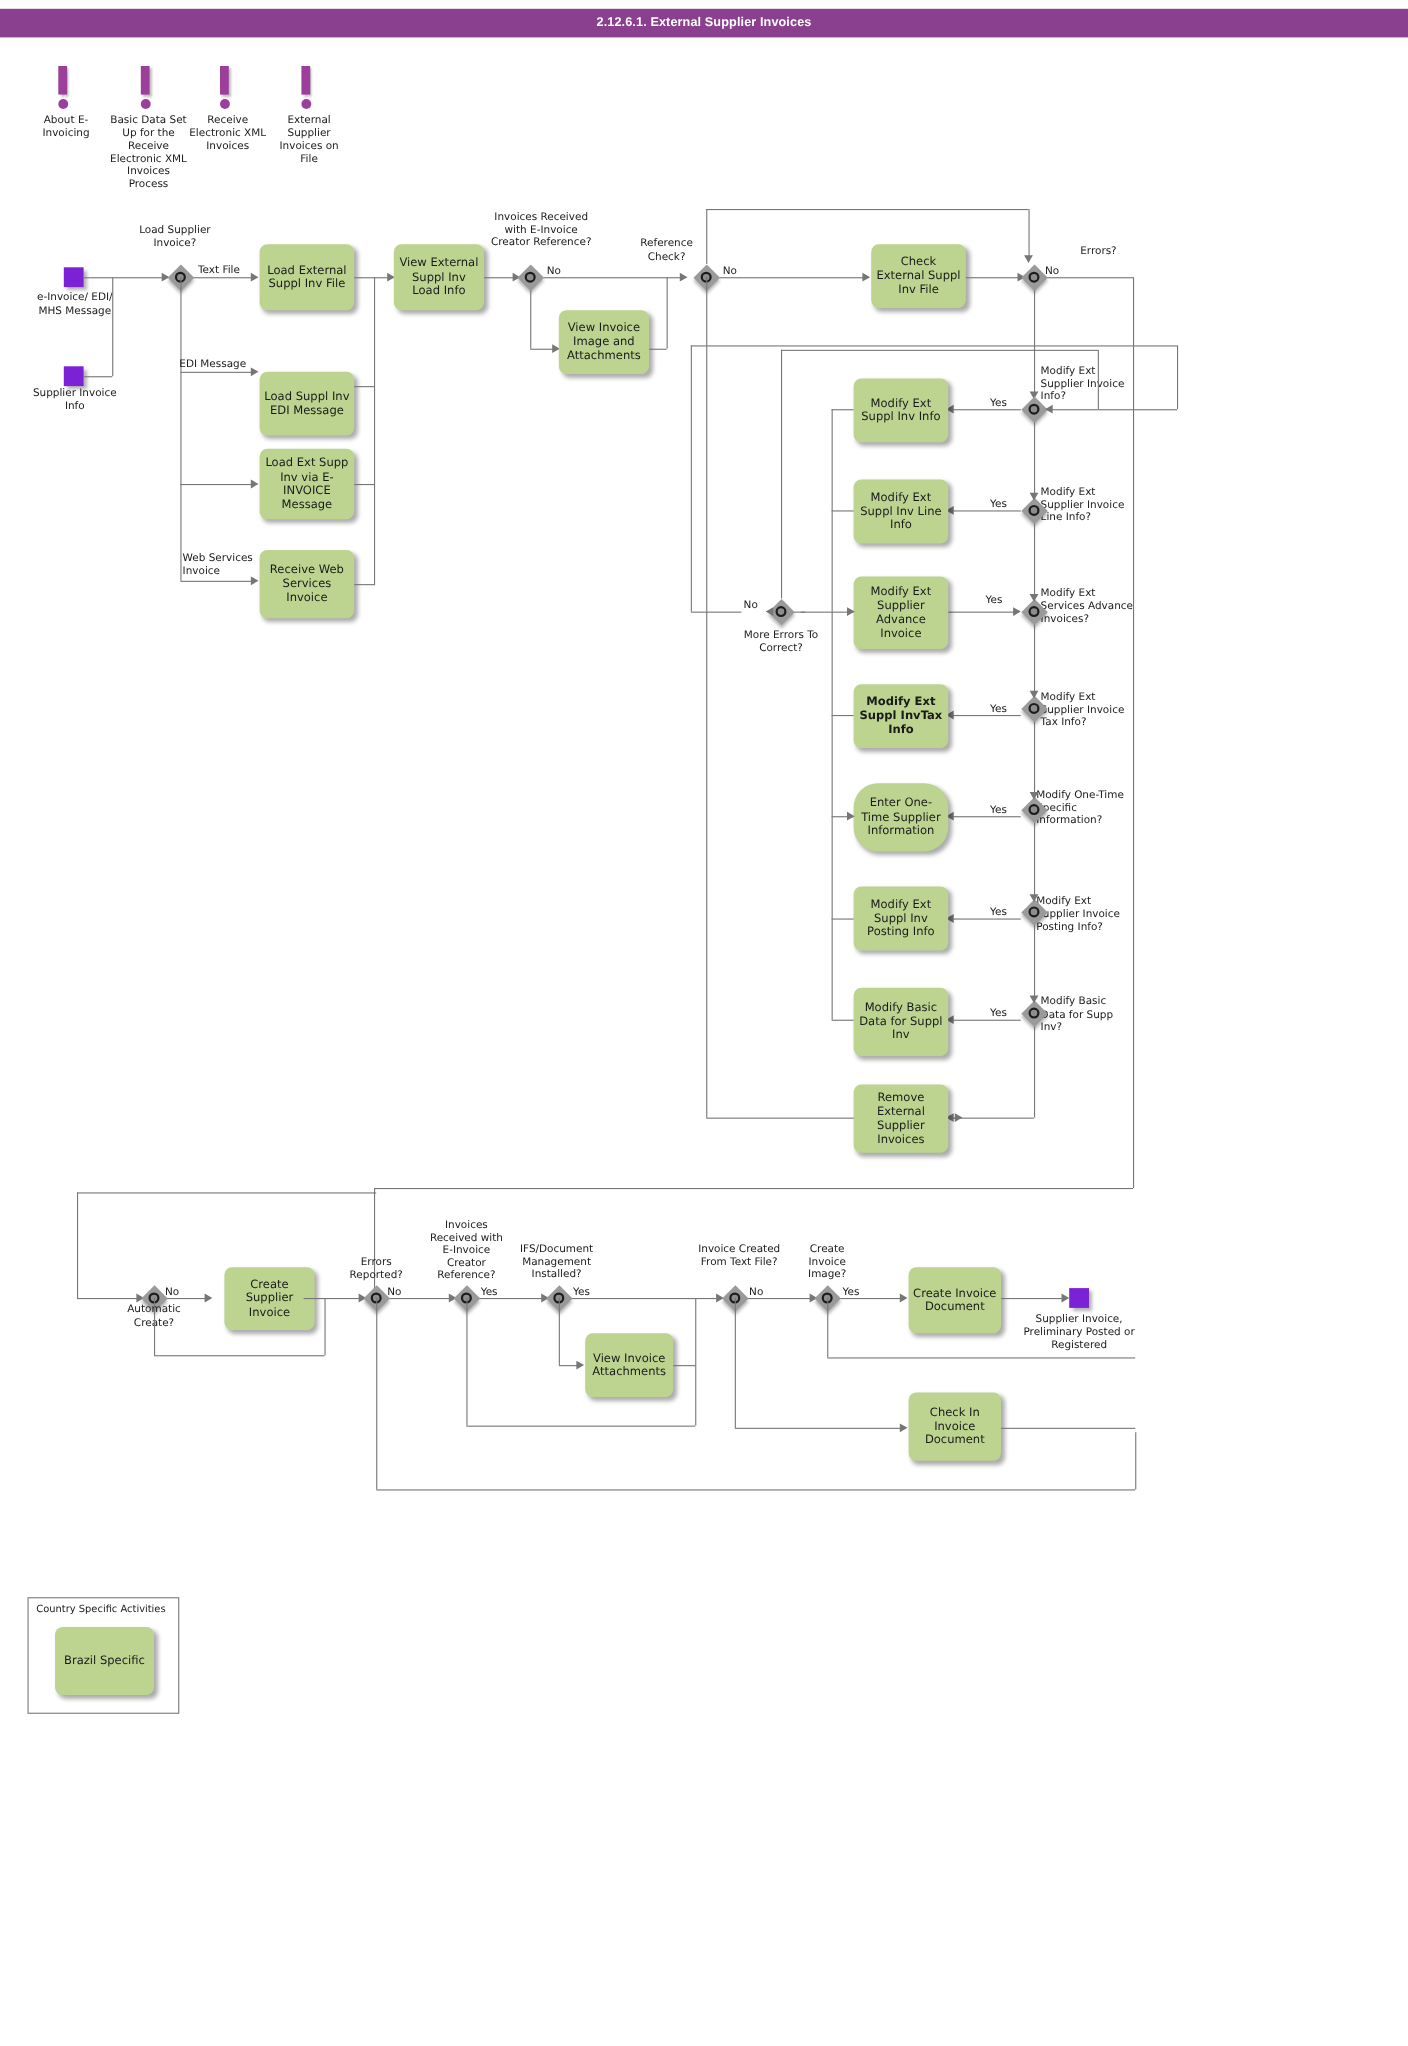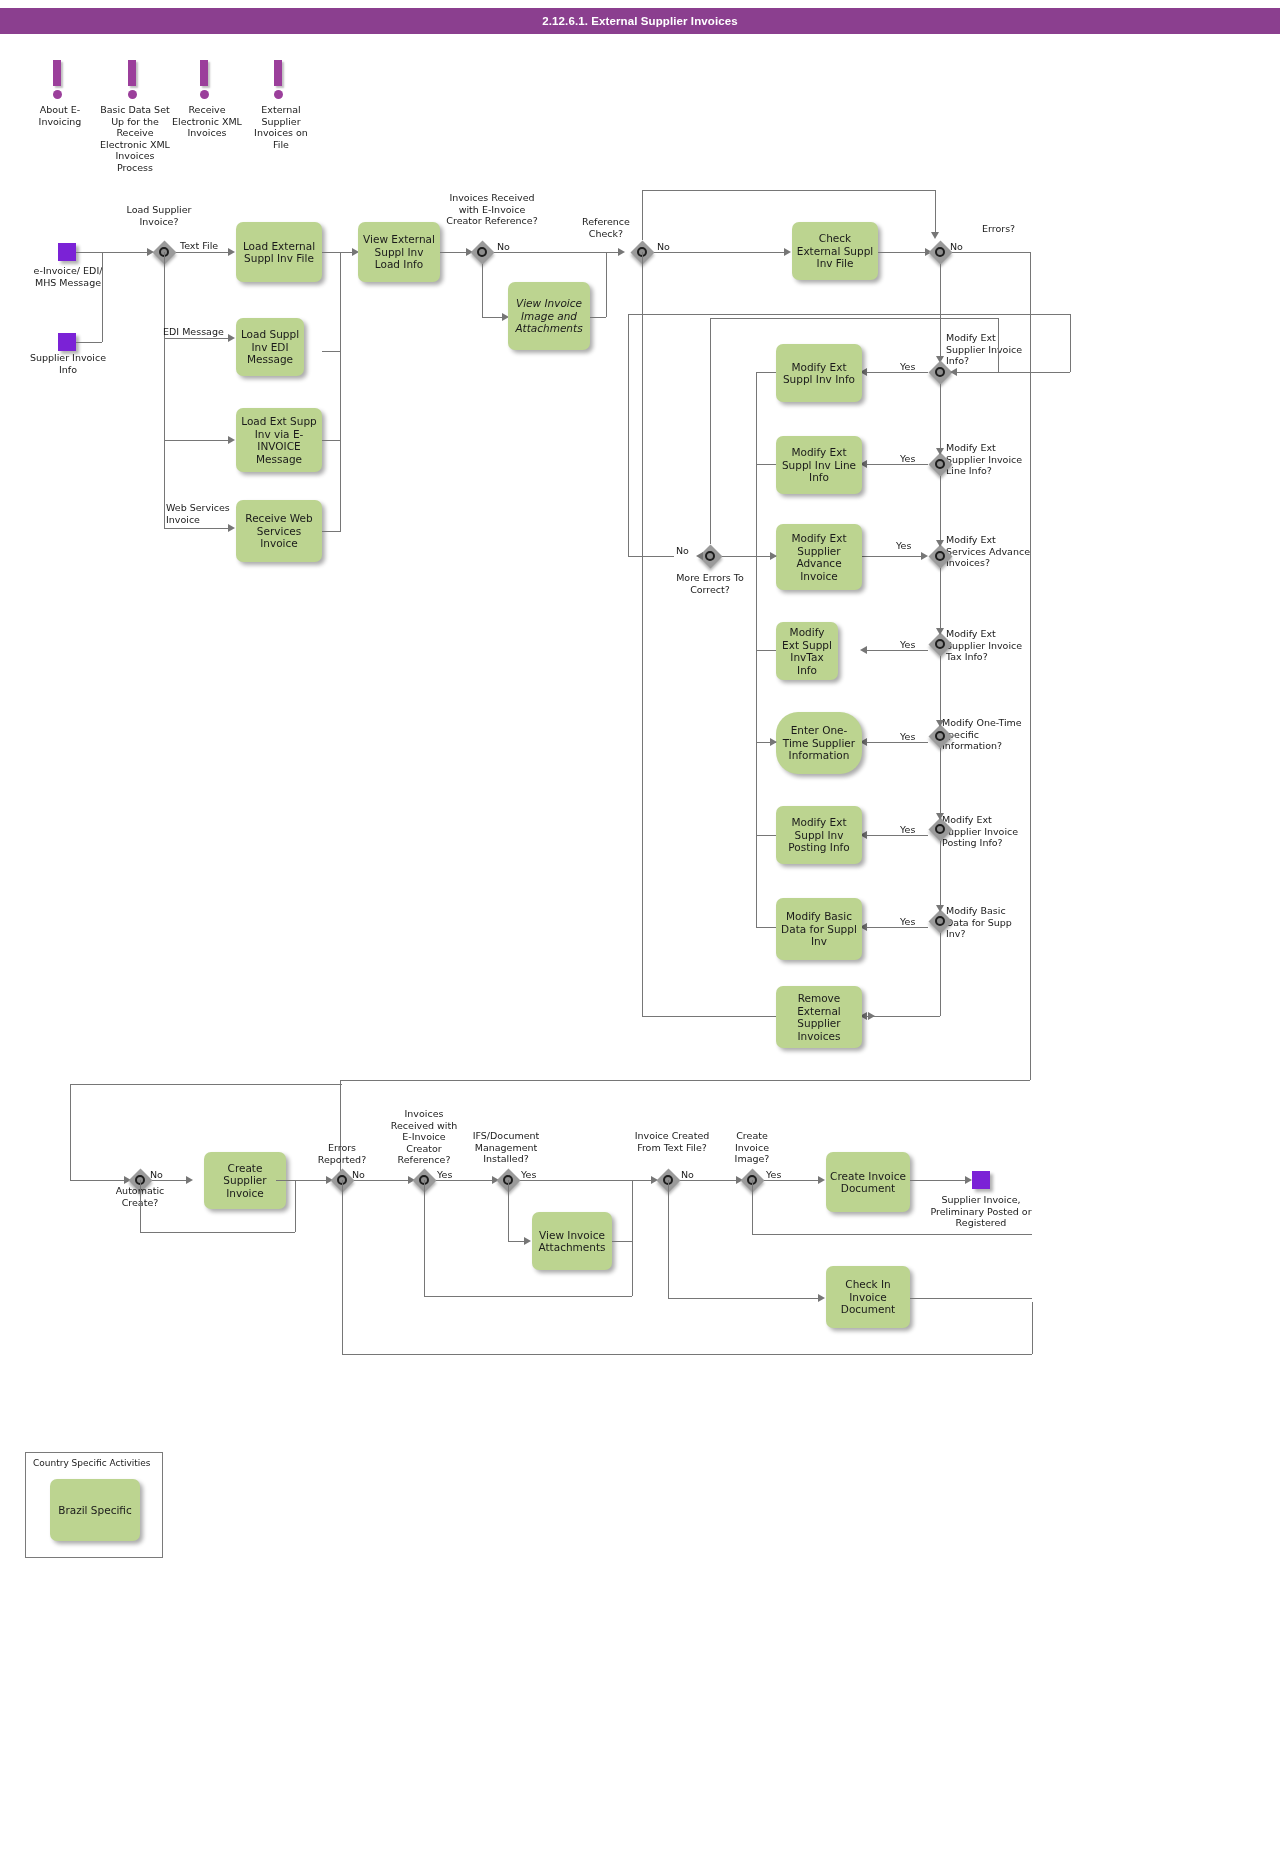--- a/index.html
+++ b/index.html
@@ -115,21 +115,21 @@
   <div class="h" style="left:164px;top:440px;width:65px;"></div>
   <div class="ar r" style="left:228px;top:436px;"></div>
 
   <div class="h" style="left:164px;top:528px;width:65px;"></div>
   <div class="ar r" style="left:228px;top:524px;"></div>
   <div class="lab l" style="left:166px;top:502px;width:70px;">Web Services Invoice</div>
 
   <div class="act" style="left:236px;top:222px;width:86px;height:60px;">
     <span>Load External Suppl Inv File</span>
   </div>
-  <div class="act" style="left:236px;top:318px;width:68px;height:58px;">
+  <div class="act" style="left:236px;top:338px;width:86px;height:58px;">
     <span>Load Suppl Inv EDI Message</span>
   </div>
   <div class="act" style="left:236px;top:408px;width:86px;height:64px;">
     <span>Load Ext Supp Inv via E-INVOICE Message</span>
   </div>
   <div class="act" style="left:236px;top:500px;width:86px;height:62px;">
     <span>Receive Web Services Invoice</span>
   </div>
 
   <div class="h" style="left:322px;top:252px;width:18px;"></div>
@@ -152,21 +152,21 @@
     <div class="ring"></div>
   </div>
   <div class="flag" style="left:497px;top:241px;">No</div>
 
   <div class="h" style="left:494px;top:252px;width:126px;"></div>
   <div class="ar r" style="left:618px;top:248px;"></div>
 
   <div class="v" style="left:482px;top:264px;height:53px;"></div>
   <div class="h" style="left:482px;top:317px;width:22px;"></div>
   <div class="ar r" style="left:502px;top:313px;"></div>
-  <div class="act" style="left:508px;top:282px;width:82px;height:68px;font-style:italic;">
+  <div class="act" style="left:508px;top:282px;width:82px;height:58px;">
     <span>View Invoice Image and Attachments</span>
   </div>
 
   <div class="h" style="left:590px;top:317px;width:16px;"></div>
   <div class="v" style="left:606px;top:252px;height:65px;"></div>
 
   <div class="lab" style="left:572px;top:216px;width:68px;">Reference Check?</div>
   <div class="gw" style="left:630px;top:240px;">
     <div class="dia"></div>
     <div class="ring"></div>
@@ -249,21 +249,21 @@
   <div class="lab l" style="left:946px;top:628px;width:86px;">Modify Ext Supplier Invoice Tax Info?</div>
   <div class="gw" style="left:928px;top:632px;">
     <div class="dia"></div>
     <div class="ring"></div>
   </div>
   <div class="v" style="left:940px;top:568px;height:64px;"></div>
   <div class="ar d" style="left:936px;top:628px;"></div>
   <div class="flag" style="left:900px;top:639px;">Yes</div>
   <div class="h" style="left:862px;top:650px;width:66px;"></div>
   <div class="ar l" style="left:860px;top:646px;"></div>
-  <div class="act" style="left:776px;top:622px;width:62px;height:58px;">
+  <div class="act" style="left:776px;top:622px;width:86px;height:58px;font-weight:bold;">
     <span>Modify Ext Suppl InvTax Info</span>
   </div>
 
   <div class="lab l" style="left:942px;top:717px;width:86px;">Modify One-Time Specific Information?</div>
   <div class="gw" style="left:928px;top:724px;">
     <div class="dia"></div>
     <div class="ring"></div>
   </div>
   <div class="v" style="left:940px;top:656px;height:68px;"></div>
   <div class="ar d" style="left:936px;top:720px;"></div>

